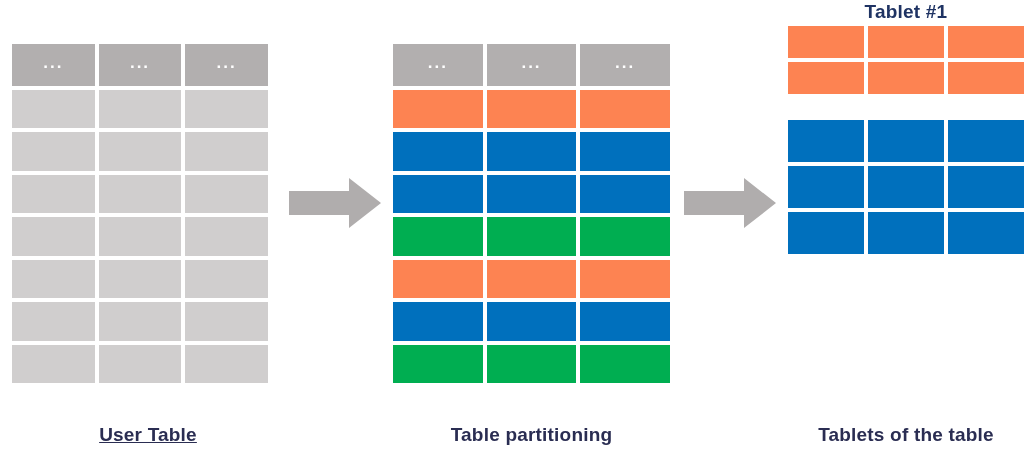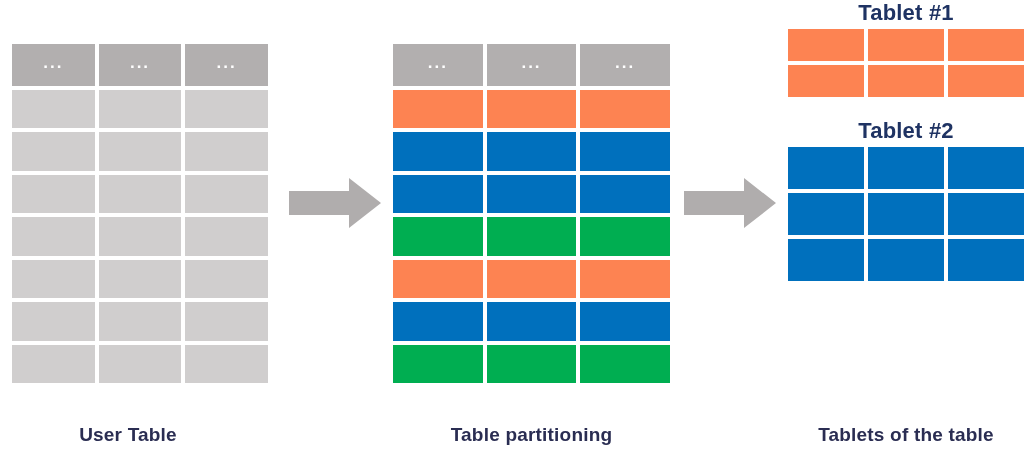--- a/index.html
+++ b/index.html
@@ -96,21 +96,21 @@
   #arrow-2 { left: 684px; top: 178px; }
 
   
   .tablet-block {
     position: absolute;
     left: 788px;
     width: 236px;
   }
   .tablet-title {
     text-align: center;
-    font-size: 22px;
+    font-size: 19px;
     font-weight: 700;
     color: #1f3363;
     line-height: 1;
     margin: 0 0 5px 0;
     letter-spacing: 0.2px;
   }
   .tablet-grid {
     display: flex;
     flex-direction: column;
     gap: 4px;
@@ -128,21 +128,21 @@
   .caption {
     position: absolute;
     top: 425px;
     font-size: 19px;
     font-weight: 700;
     color: #2a2d52;
     line-height: 1;
     text-align: center;
     letter-spacing: 0.2px;
   }
-  #caption-user      { left: 0;  width: 256px; }
+  #caption-user      { left: 20px;  width: 256px; text-decoration: underline; }
   #caption-partition { left: 393px; width: 277px; }
   #caption-tablets   { left: 788px; width: 236px; }
 </style>
 </head>
 <body>
 
 <div class="stage">
 
   <div class="grid-table" id="user-table">
     <div class="grid-row header">
@@ -266,21 +266,20 @@
       </div>
       <div class="grid-row">
         <div class="grid-cell cell-orange"></div>
         <div class="grid-cell cell-orange"></div>
         <div class="grid-cell cell-orange"></div>
       </div>
     </div>
   </div>
 
   <div class="tablet-block" id="tablet-2">
-    <div class="tablet-title">Tablet #2</div>
     <div class="tablet-grid">
       <div class="grid-row">
         <div class="grid-cell cell-blue"></div>
         <div class="grid-cell cell-blue"></div>
         <div class="grid-cell cell-blue"></div>
       </div>
       <div class="grid-row">
         <div class="grid-cell cell-blue"></div>
         <div class="grid-cell cell-blue"></div>
         <div class="grid-cell cell-blue"></div>

